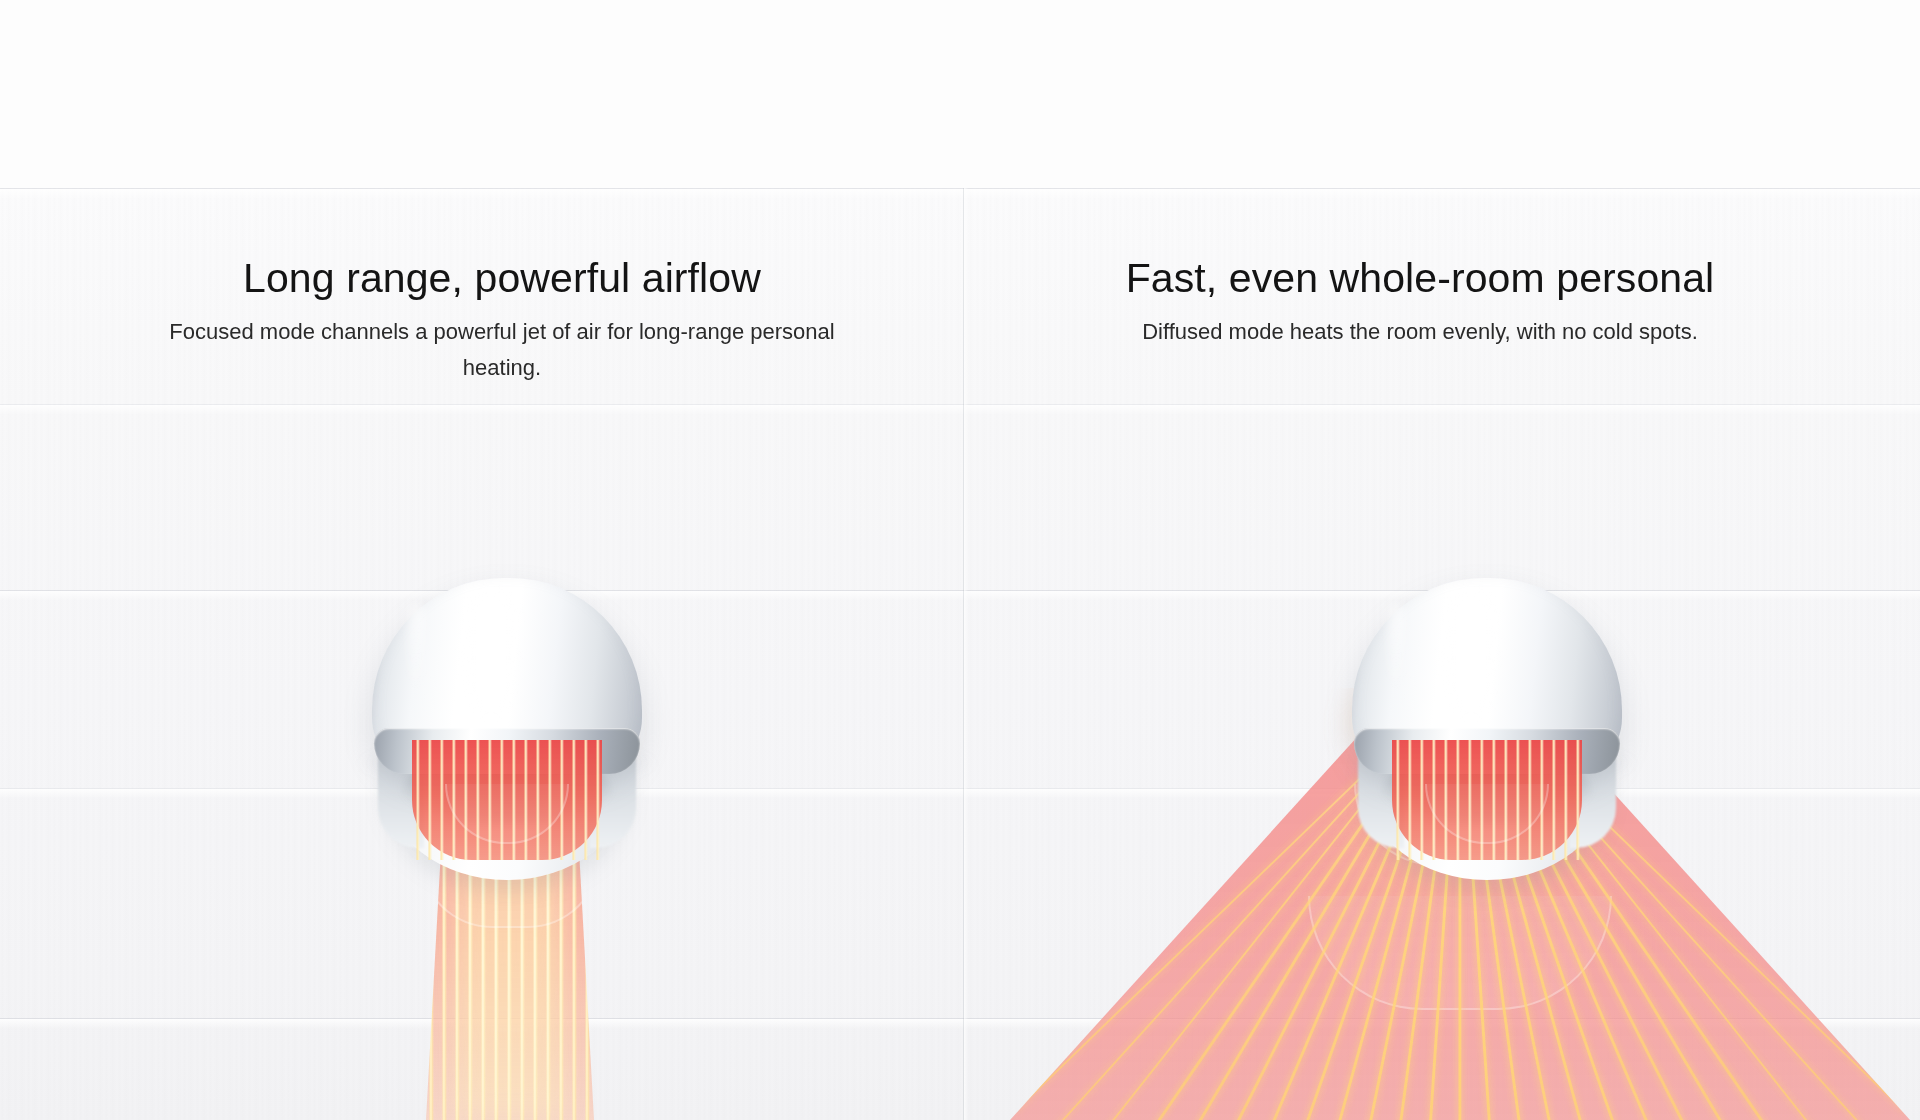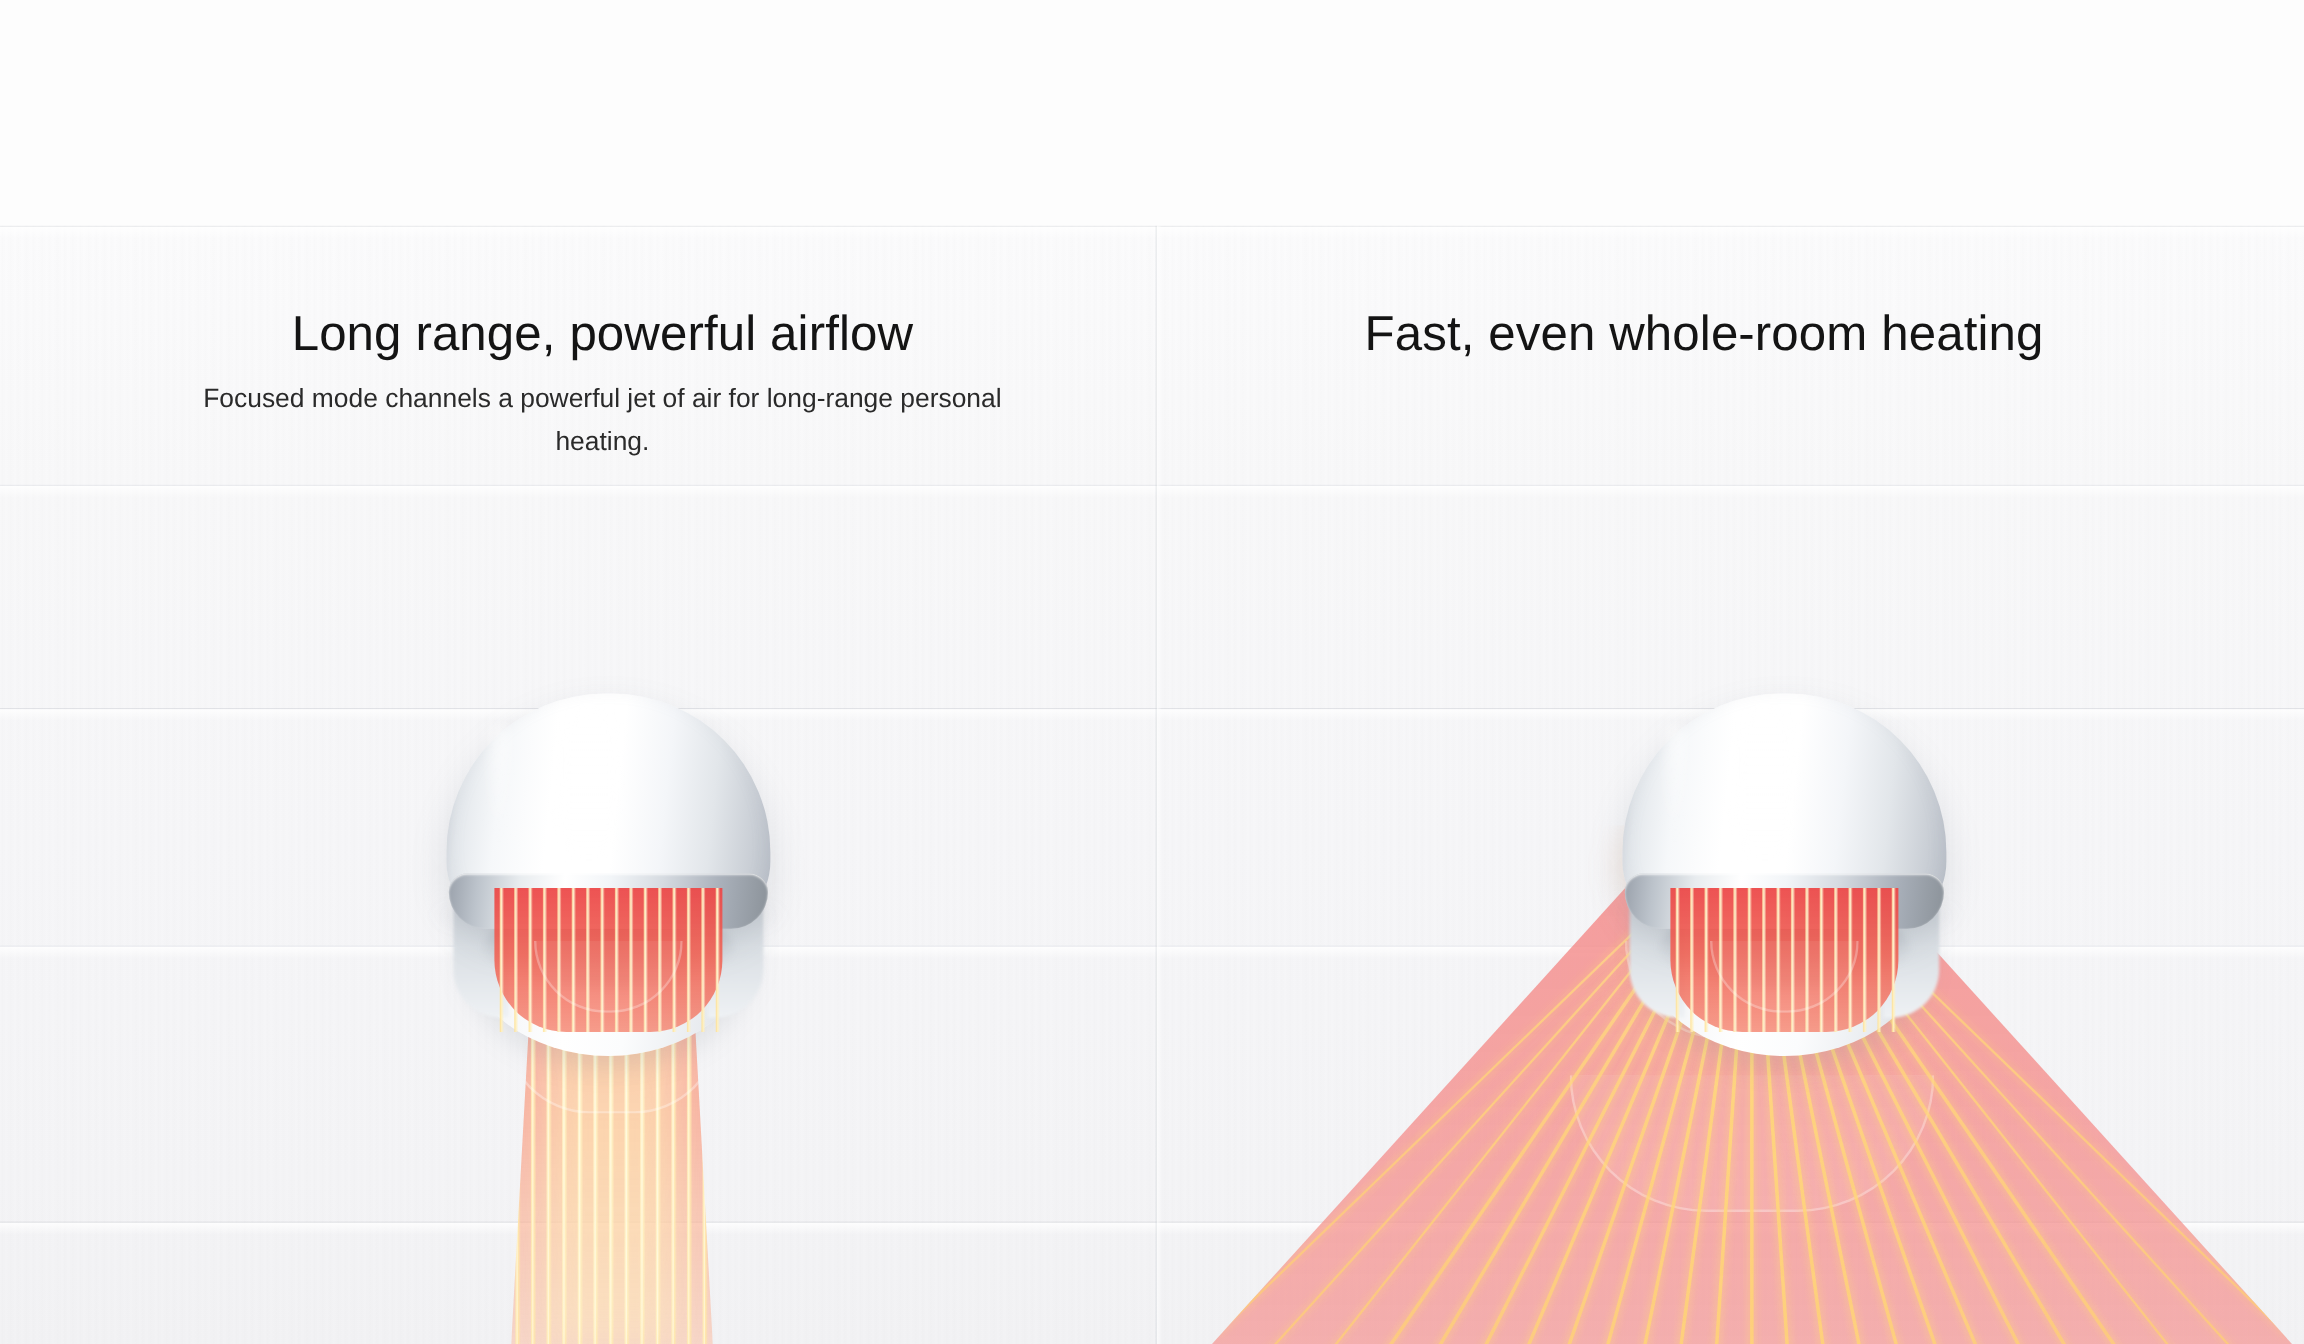--- a/index.html
+++ b/index.html
@@ -471,21 +471,22 @@
     <div class="dev-shoulder l"></div>
     <div class="dev-shoulder r"></div>
     <div class="dev-mouth"></div>
     <div class="dev-body"></div>
     <div class="dev-band"></div>
     <div class="dev-gloss"></div>
     <div class="dev-gloss2"></div>
   </div>
 
   <div class="col right">
-    <h2 class="col-heading">Fast, even whole-room heating</h2>
+    <h2 class="col-heading">Fast, even whole-room personal</h2>
+    <p class="col-body">Diffused mode heats the room evenly, with no cold spots.</p>
   </div>
 
   <div class="dev-shadow right"></div>
 
   <div class="beam-wrap right">
     <div class="beam diffused" id="fan">
       <div class="arc a1"></div>
       <div class="arc a2"></div>
       <div class="arc a3"></div>
     <div class="fan-ray" style="transform: translateX(-50%) rotate(-46deg); opacity: 0.77; width: 2.3px;"></div>

